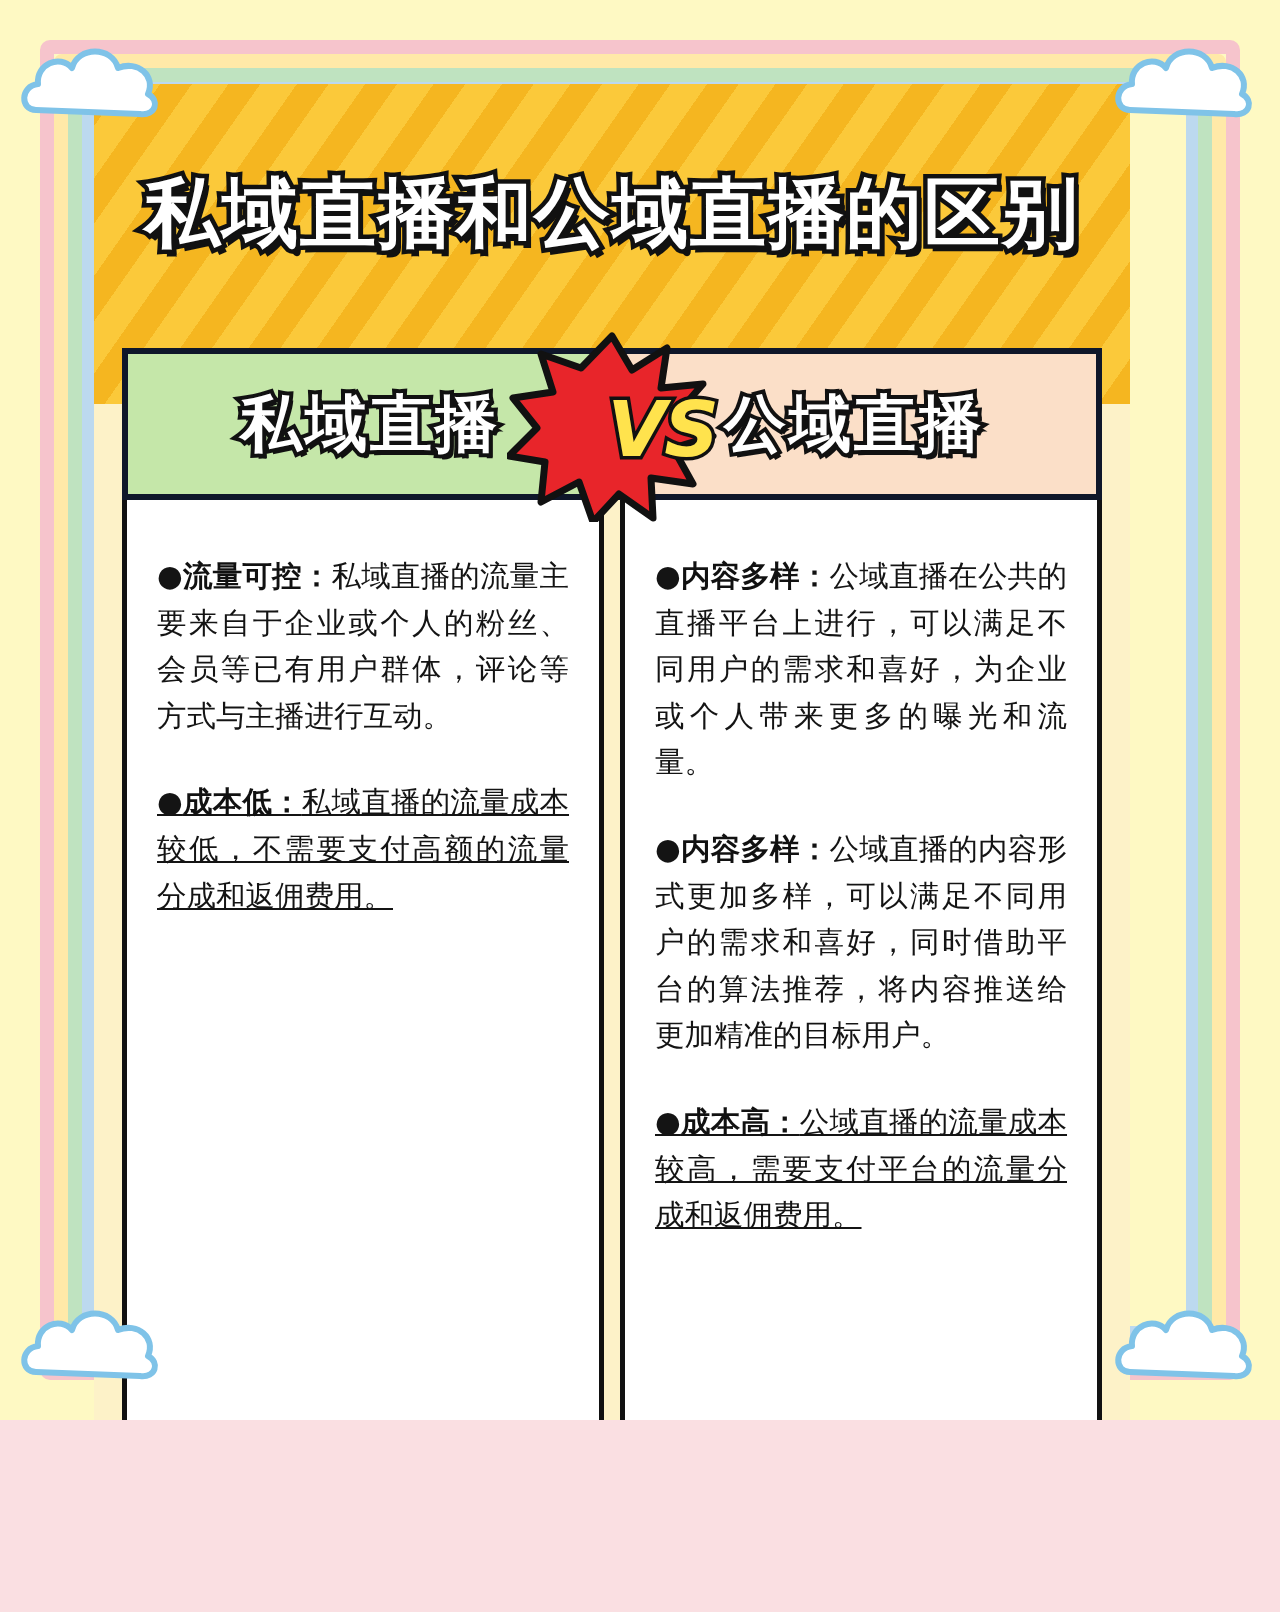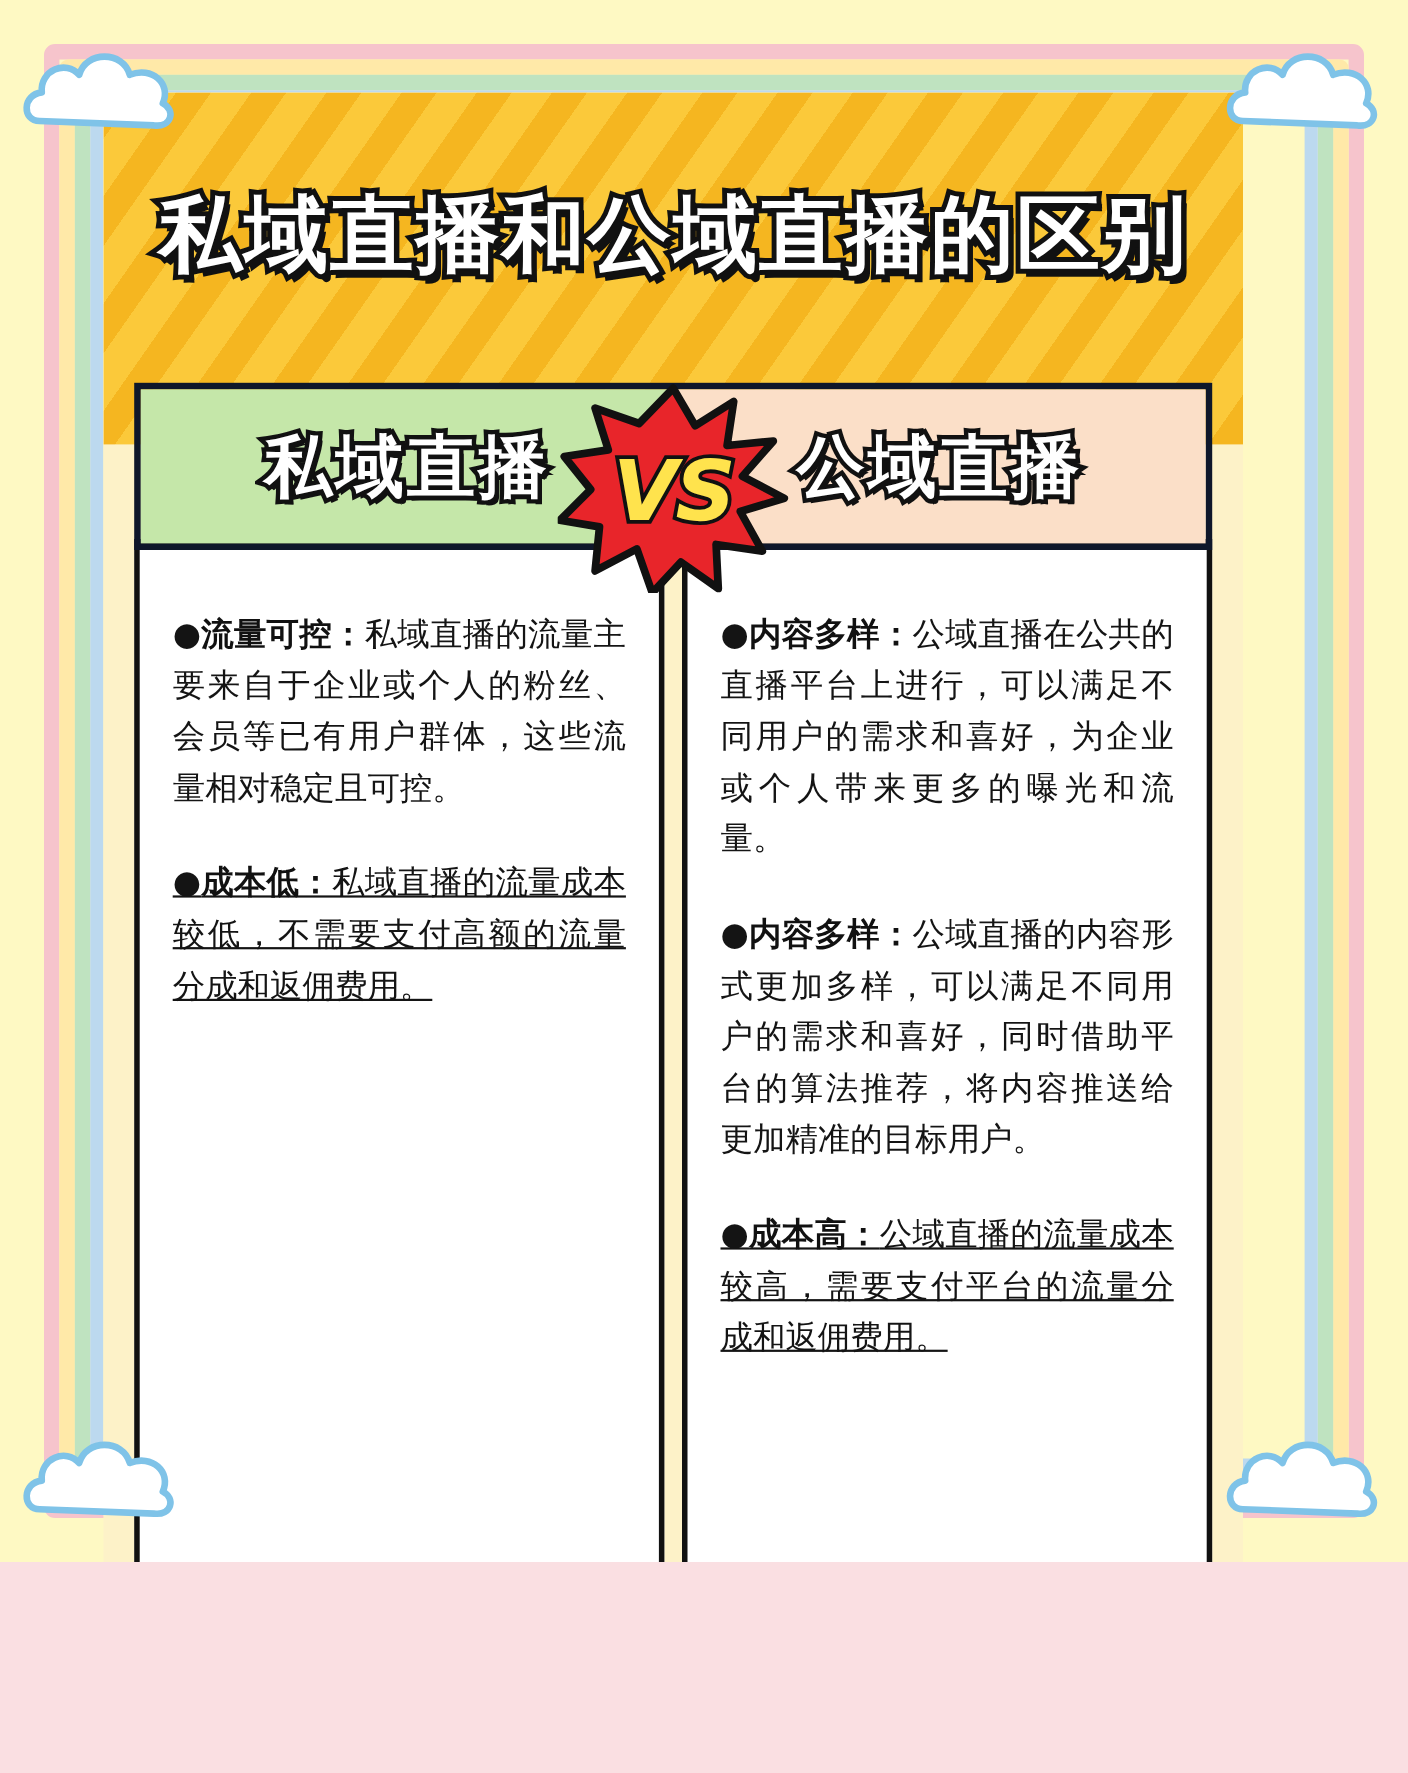--- a/index.html
+++ b/index.html
@@ -132,28 +132,28 @@
     color: #ffffff;
     -webkit-text-stroke: 8px #111111;
     paint-order: stroke fill;
     text-shadow: 4px 5px 0 #111111;
     white-space: nowrap;
   }
   
   .vs-burst {
     position: absolute;
     left: 50%;
-    top: 265px;
+    top: 248px;
     transform: translateX(-50%);
     width: 210px;
     height: 190px;
     z-index: 8;
     display: flex;
     align-items: center;
-    justify-content: center;
+    justify-content: flex-end;
   }
   .vs-burst svg { position: absolute; left: 0; top: 0; }
   .vs-text {
     position: relative;
     font-family: "DejaVu Sans", "Liberation Sans", sans-serif;
     font-size: 76px;
     font-weight: bold;
     font-style: italic;
     color: #ffe34d;
     -webkit-text-stroke: 7px #111111;
@@ -251,21 +251,21 @@
       <svg width="210" height="190" viewBox="0 0 210 190">
         <path d="M105 4 L125 38 L160 16 L154 56 L196 52 L168 84 L206 104 L166 116 L186 152 L144 146 L146 186 L112 162 L86 190 L72 150 L34 170 L38 130 L2 124 L30 96 L6 66 L46 60 L34 22 L74 36 Z" fill="#e8252a" stroke="#111111" stroke-width="7" stroke-linejoin="round"></path>
       </svg>
       <span class="vs-text">VS</span>
     </div>
 
     <div class="columns">
 
       <div class="column">
         <div class="item">
-          <span class="bullet">●</span><span class="term">流量可控：</span><span class="desc">私域直播的流量主要来自于企业或个人的粉丝、会员等已有用户群体，这些流量相对稳定且可控。</span>
+          <span class="bullet">●</span><span class="term">流量可控：</span><span class="desc">私域直播的流量主要来自于企业或个人的粉丝、会员等已有用户群体，评论等方式与主播进行互动。</span>
         </div>
         <div class="item">
           <span class="bullet">●</span><span class="term">成本低：</span><span class="desc">私域直播的流量成本较低，不需要支付高额的流量分成和返佣费用。</span>
         </div>
       </div>
 
       <div class="column">
         <div class="item">
           <span class="bullet">●</span><span class="term">内容多样：</span><span class="desc">公域直播在公共的直播平台上进行，可以满足不同用户的需求和喜好，为企业或个人带来更多的曝光和流量。</span>
         </div>

